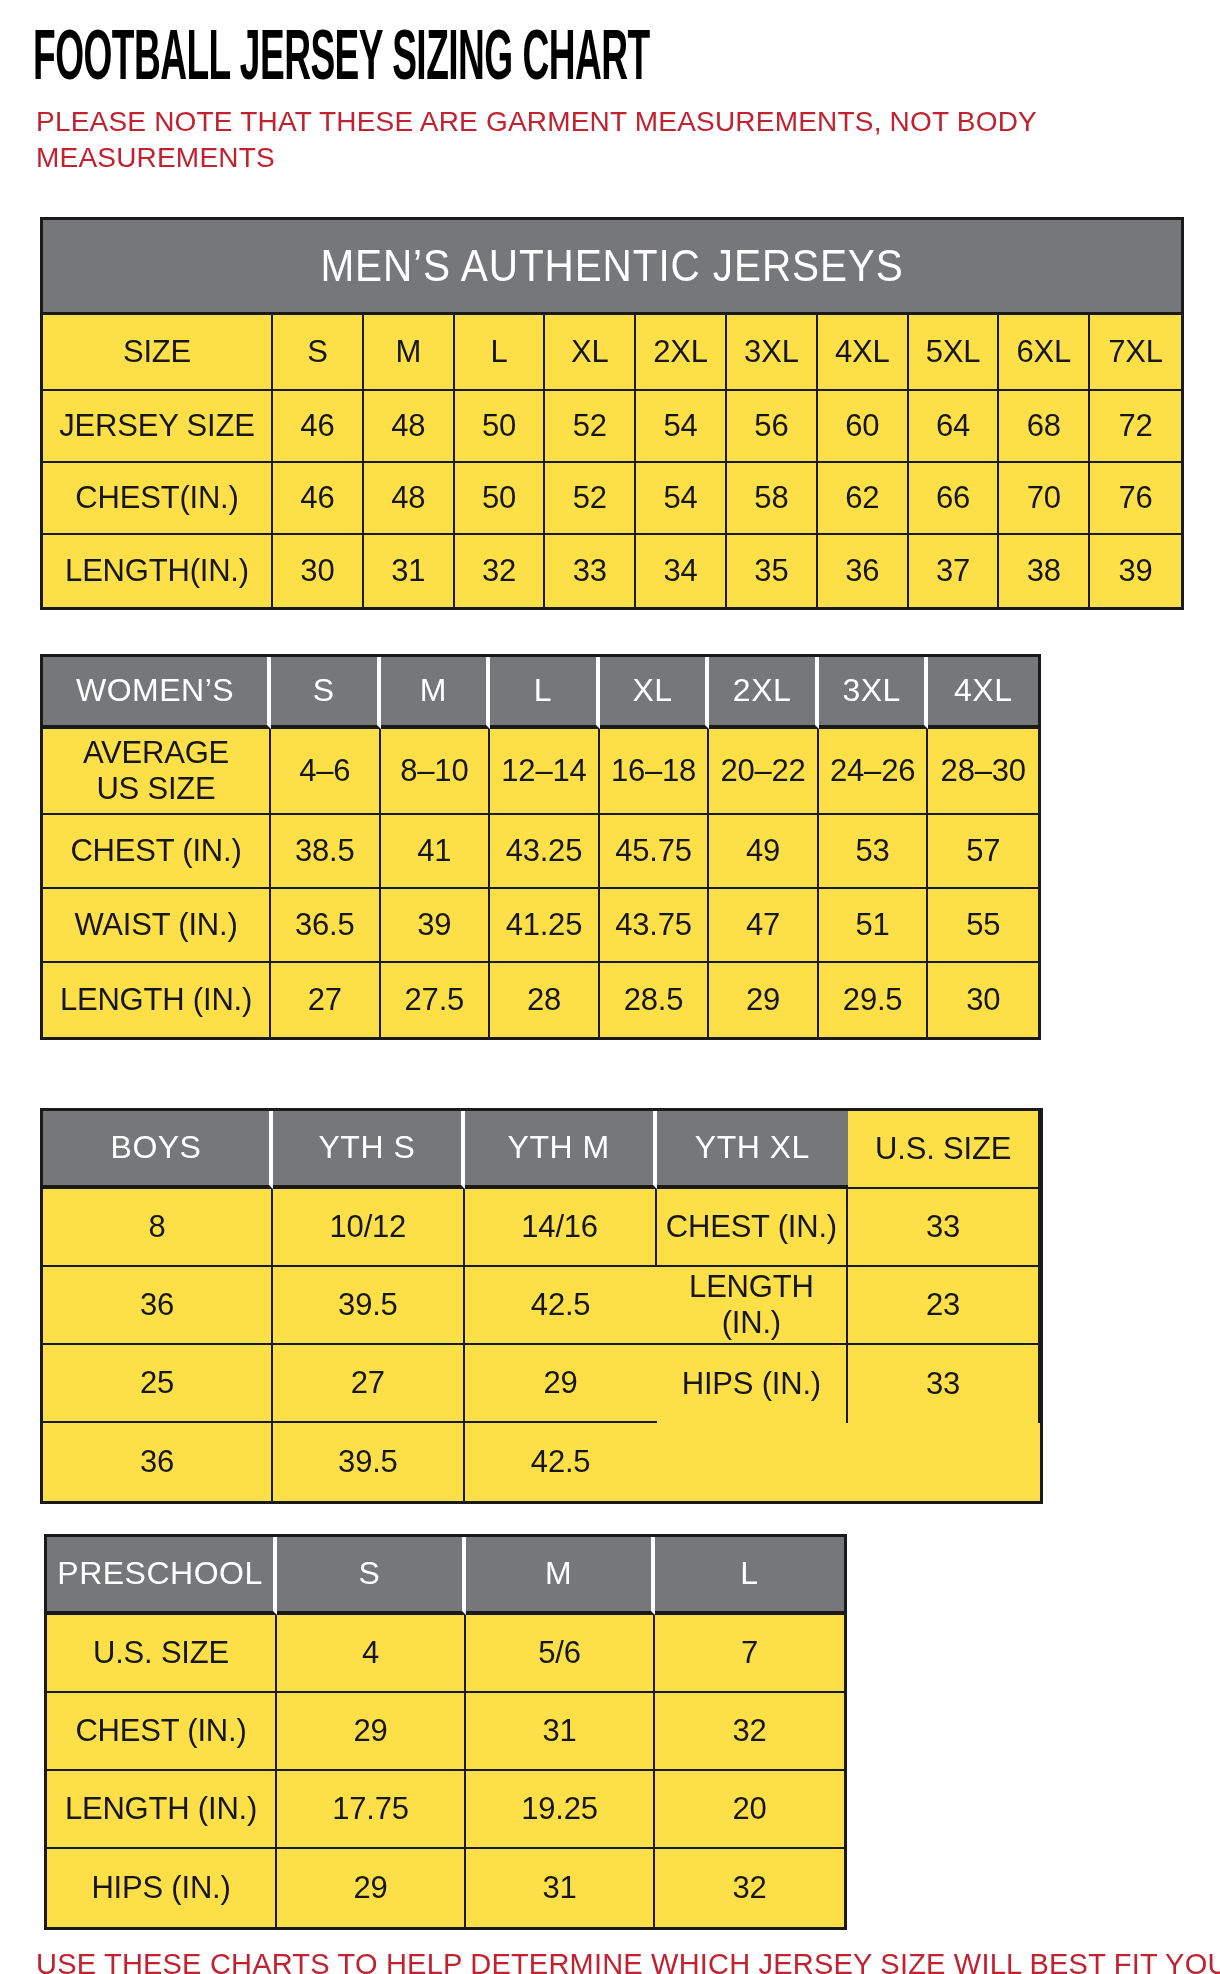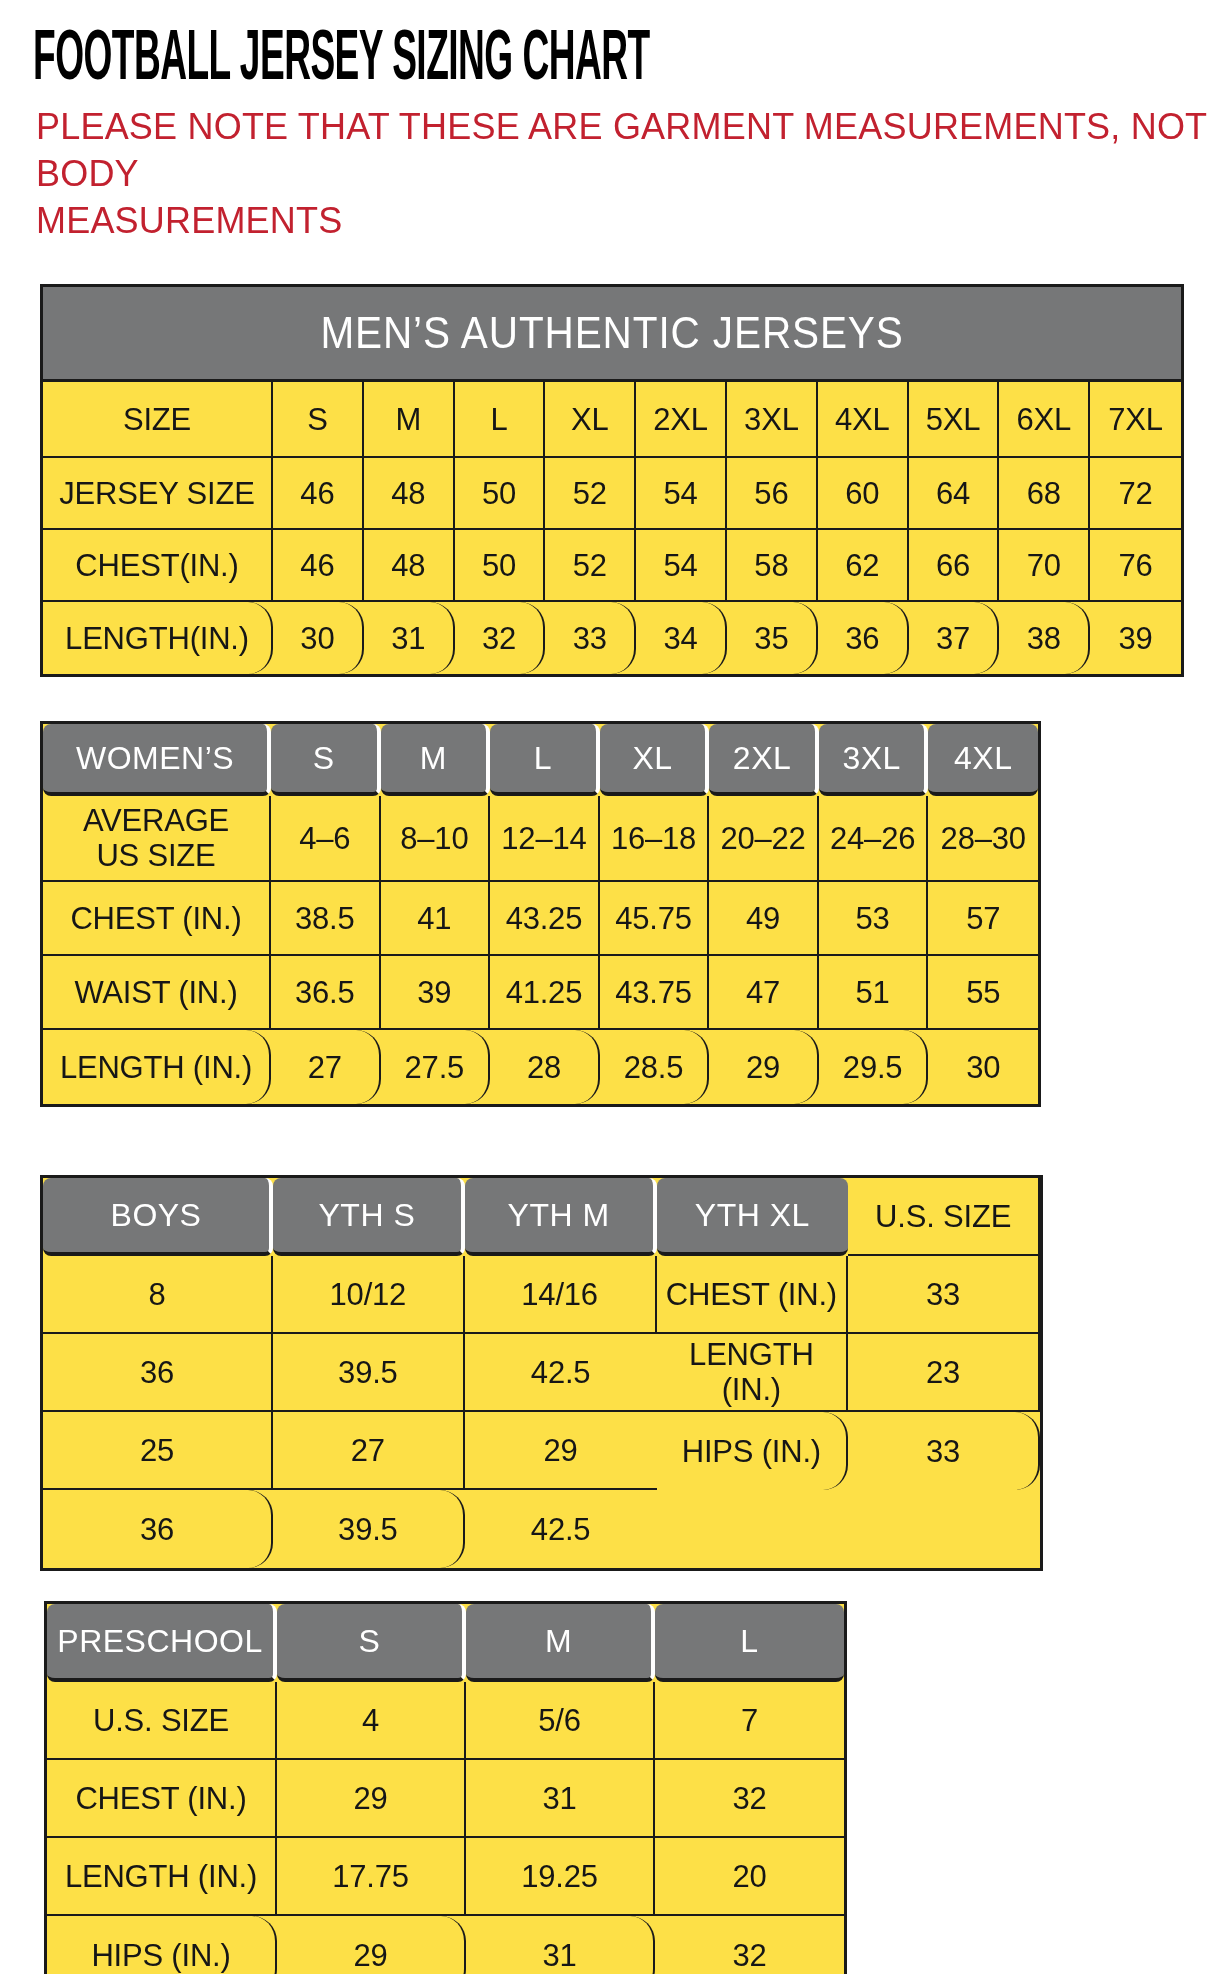--- a/index.html
+++ b/index.html
@@ -24,21 +24,21 @@
     line-height:1.0;
     letter-spacing:-1px;
     white-space:nowrap;
     transform:scaleX(0.53);
     transform-origin:left top;
     color:#000;
   }
   .note{
     margin:14px 0 0 36px;
     color:var(--red);
-    font-size:36px;
+    font-size:28px;
     line-height:1.3;
     letter-spacing:0.2px;
   }
   .sizing-table{
     margin-left:40px;
     border:3px solid var(--border);
     box-sizing:border-box;
     background:#fde047;
   }
   .mens{width:1144px;margin-top:40px;}
@@ -71,31 +71,30 @@
     border-right:2px solid var(--border);
     border-bottom:2px solid var(--border);
     font-size:31px;
     line-height:1.15;
     text-align:center;
     white-space:pre-line;
     letter-spacing:-0.2px;
     box-sizing:border-box;
   }
   .cell.col-last{border-right:none;}
-  .cell.row-last{border-bottom:none;border-radius:25px;}
+  .cell.row-last{border-bottom:none;}
 
   
   .gray-head .cell.head{
     background:var(--gray);
     color:#ffffff;
     border-right:4px solid #ffffff;
     border-bottom:4px solid var(--border);
     font-size:32px;
     letter-spacing:0.5px;
-    border-radius:8px;
   }
   .gray-head .cell.head.col-last{border-right:none;}
 
   .footer-note{
     margin:18px 0 0 36px;
     color:var(--red);
     font-size:29px;
     letter-spacing:0.2px;
     white-space:nowrap;
   }

